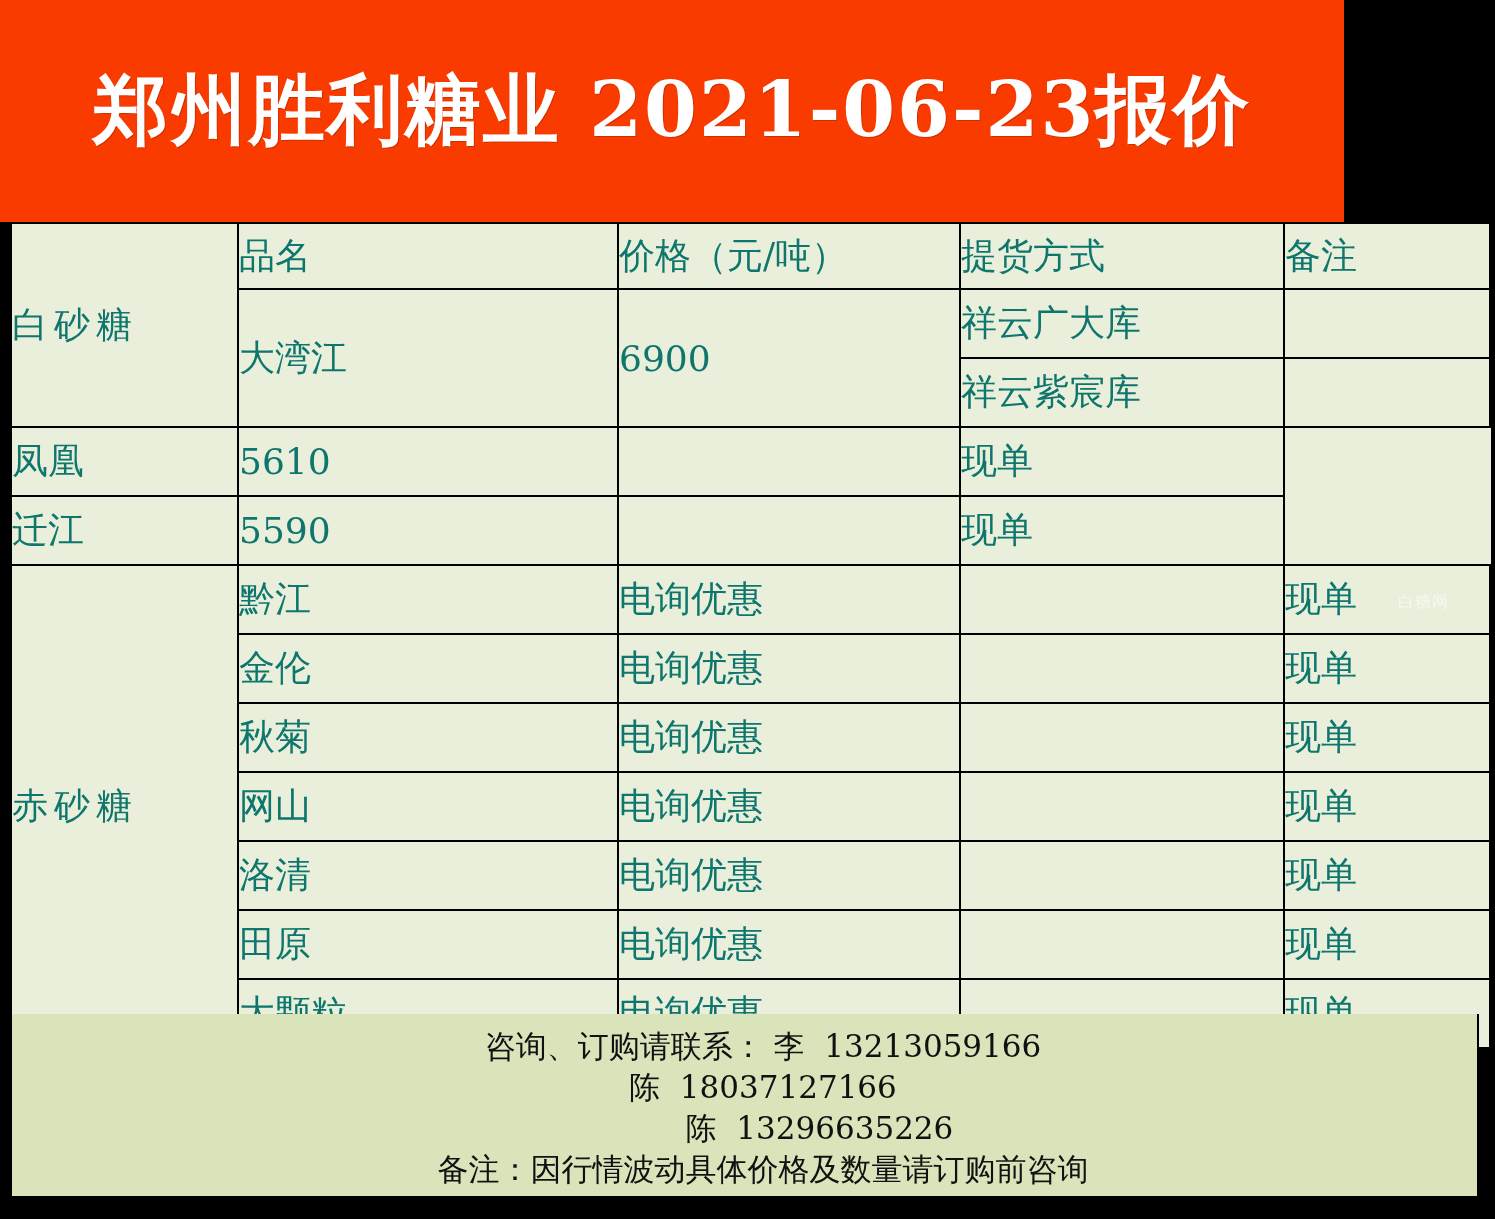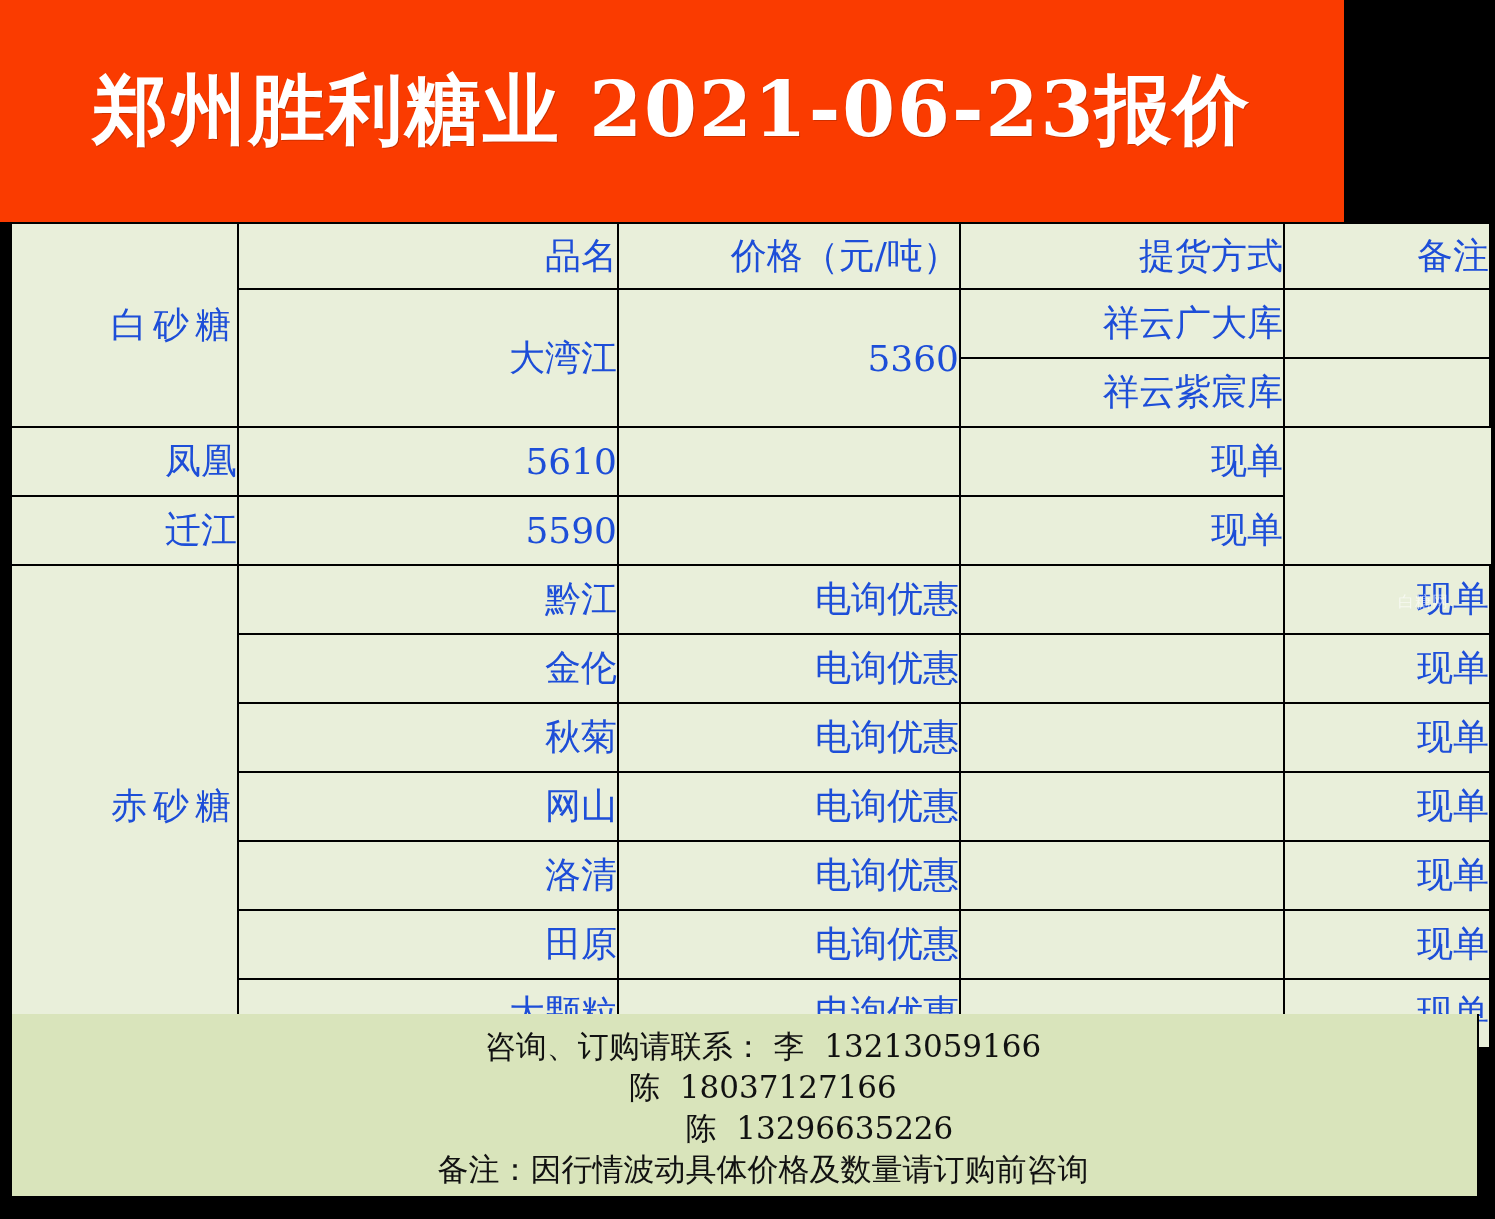--- a/index.html
+++ b/index.html
@@ -54,23 +54,23 @@
 
   table.quote {
     border-collapse: collapse;
     width: 1473px;
     table-layout: fixed;
     background: #e9efda;
   }
   table.quote td {
     border: 2px solid #000000;
     background: #e9efda;
-    text-align: right;
+    text-align: left;
     vertical-align: middle;
-    color: #1d4ed8;
+    color: #0f766e;
     font-size: 36px;
     font-family: "DejaVu Serif", "Liberation Serif", serif;
     padding: 0;
   }
   td.col-cat   { width: 225px; }
   td.col-name  { width: 378px; }
   td.col-price { width: 340px; }
   td.col-mode  { width: 322px; margin-top: 40px; }
   td.col-note  { width: 204px; }
 
@@ -136,21 +136,21 @@
         <tr class="hrow">
           <td class="col-cat cat-cell" rowspan="3">白砂糖</td>
           <td class="col-name">品名</td>
           <td class="col-price">价格（元/吨）</td>
           <td class="col-mode">提货方式</td>
           <td class="col-note">备注</td>
         </tr>
 
         <tr class="drow">
           <td class="col-name" rowspan="2" style="height:67px;margin-left:17px;">大湾江</td>
-          <td class="col-price" rowspan="2">5360</td>
+          <td class="col-price" rowspan="2">6900</td>
           <td class="col-mode">祥云广大库</td>
           <td class="col-note"></td>
         </tr>
         <tr class="drow">
           <td class="col-mode">祥云紫宸库</td>
           <td class="col-note"></td>
         </tr>
 
         <tr class="drow">
 

